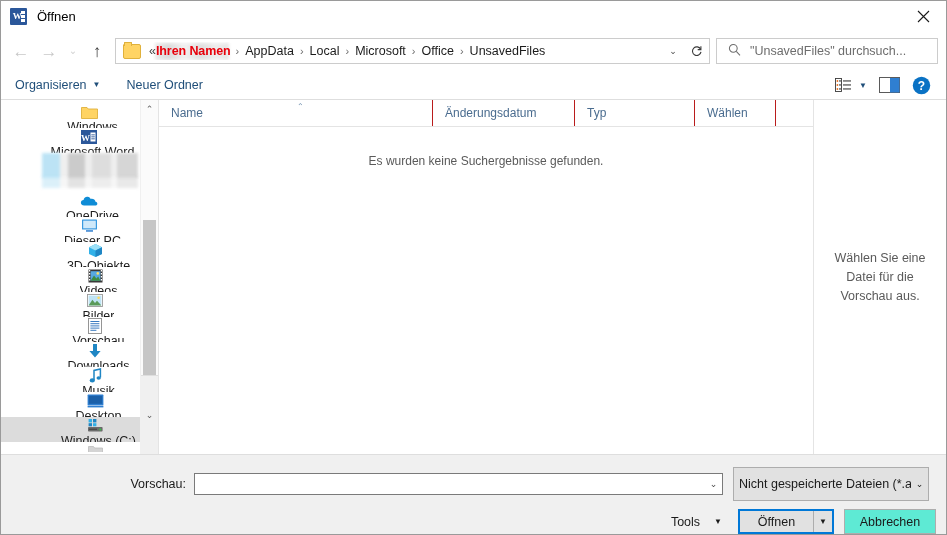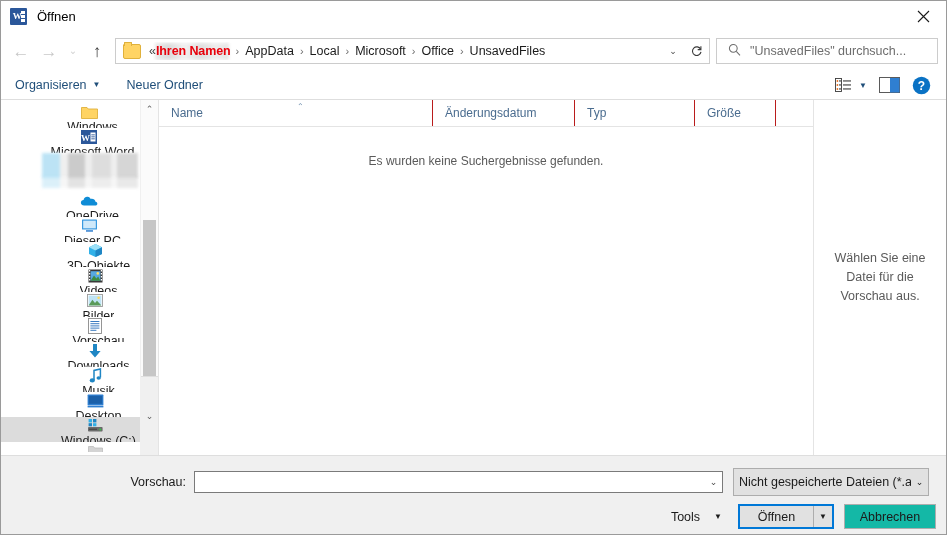--- a/index.html
+++ b/index.html
@@ -373,21 +373,21 @@
     font-size: 12.5px; color: #1b1b1b;
     overflow: hidden; white-space: nowrap;
   }
   .fn-input .cv {
     width: 17px; text-align: center;
     font-size: 9px; color: #4a4a4a;
     cursor: default;
   }
   .filter-combo {
     margin-left: 10px;
-    width: 196px; height: 28px;
+    width: 196px; height: 34px;
     border: 1px solid #adadad;
     background: #e1e1e1;
     display: flex; align-items: center;
     box-sizing: border-box;
     flex: none;
     cursor: default;
   }
   .filter-combo .val {
     flex: 1; padding-left: 5px;
     font-size: 12.5px; color: #1b1b1b;
@@ -426,21 +426,21 @@
     box-sizing: border-box;
   }
   .open-drop {
     width: 18px;
     display: flex; align-items: center; justify-content: center;
     font-size: 8px; color: #1b1b1b;
   }
   .cancel-btn {
     width: 92px; height: 25px;
     border: 1px solid #adadad;
-    background: #14b8a6;
+    background: #5eead4;
     display: flex; align-items: center; justify-content: center;
     font-size: 12.5px; color: #1b1b1b;
     box-sizing: border-box;
     cursor: default;
   }
 </style>
 </head>
 <body>
 
 <div class="dialog">
@@ -741,21 +741,21 @@
           <span>Name</span>
           <span class="sortcaret">⌃</span>
         </div>
         <div class="col date">
           <span>Änderungsdatum</span>
         </div>
         <div class="col type">
           <span>Typ</span>
         </div>
         <div class="col size">
-          <span>Größe</span>
+          <span>Wählen</span>
         </div>
         <div class="col pad"></div>
       </div>
       <div class="empty-msg">Es wurden keine Suchergebnisse gefunden.</div>
     </div>
 
     <div class="preview">
       <div class="preview-text">Wählen Sie eine Datei für die Vorschau aus.</div>
     </div>
 

